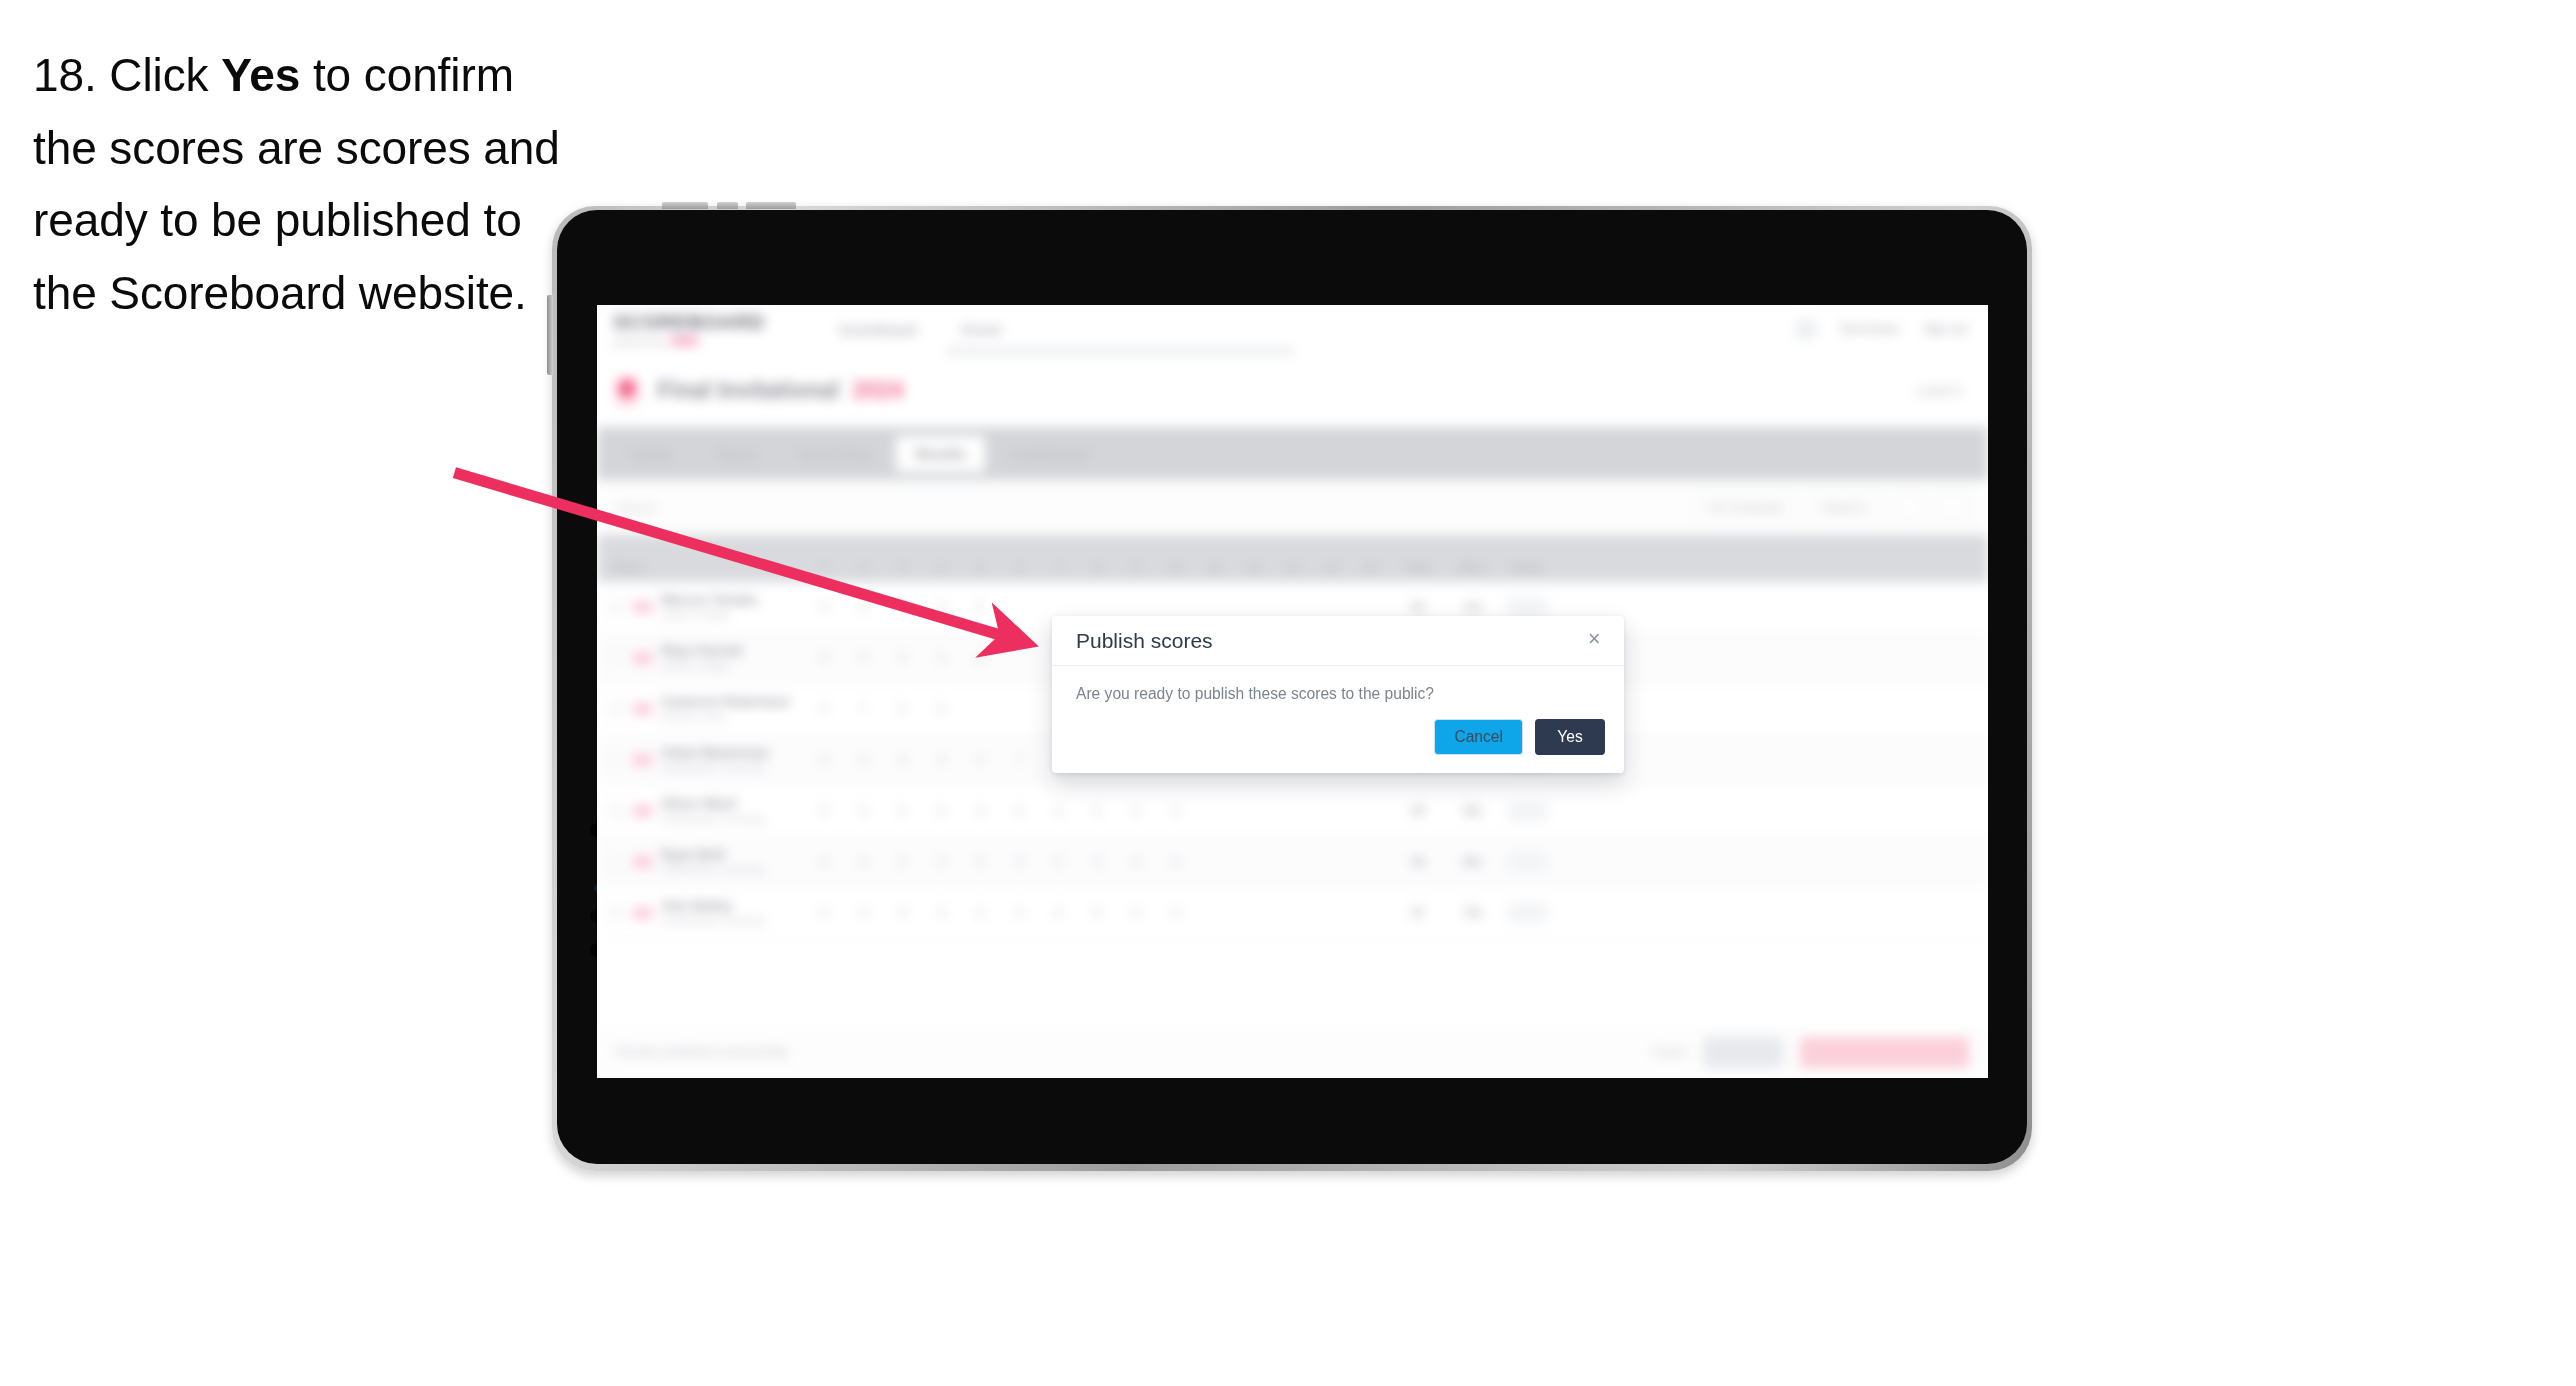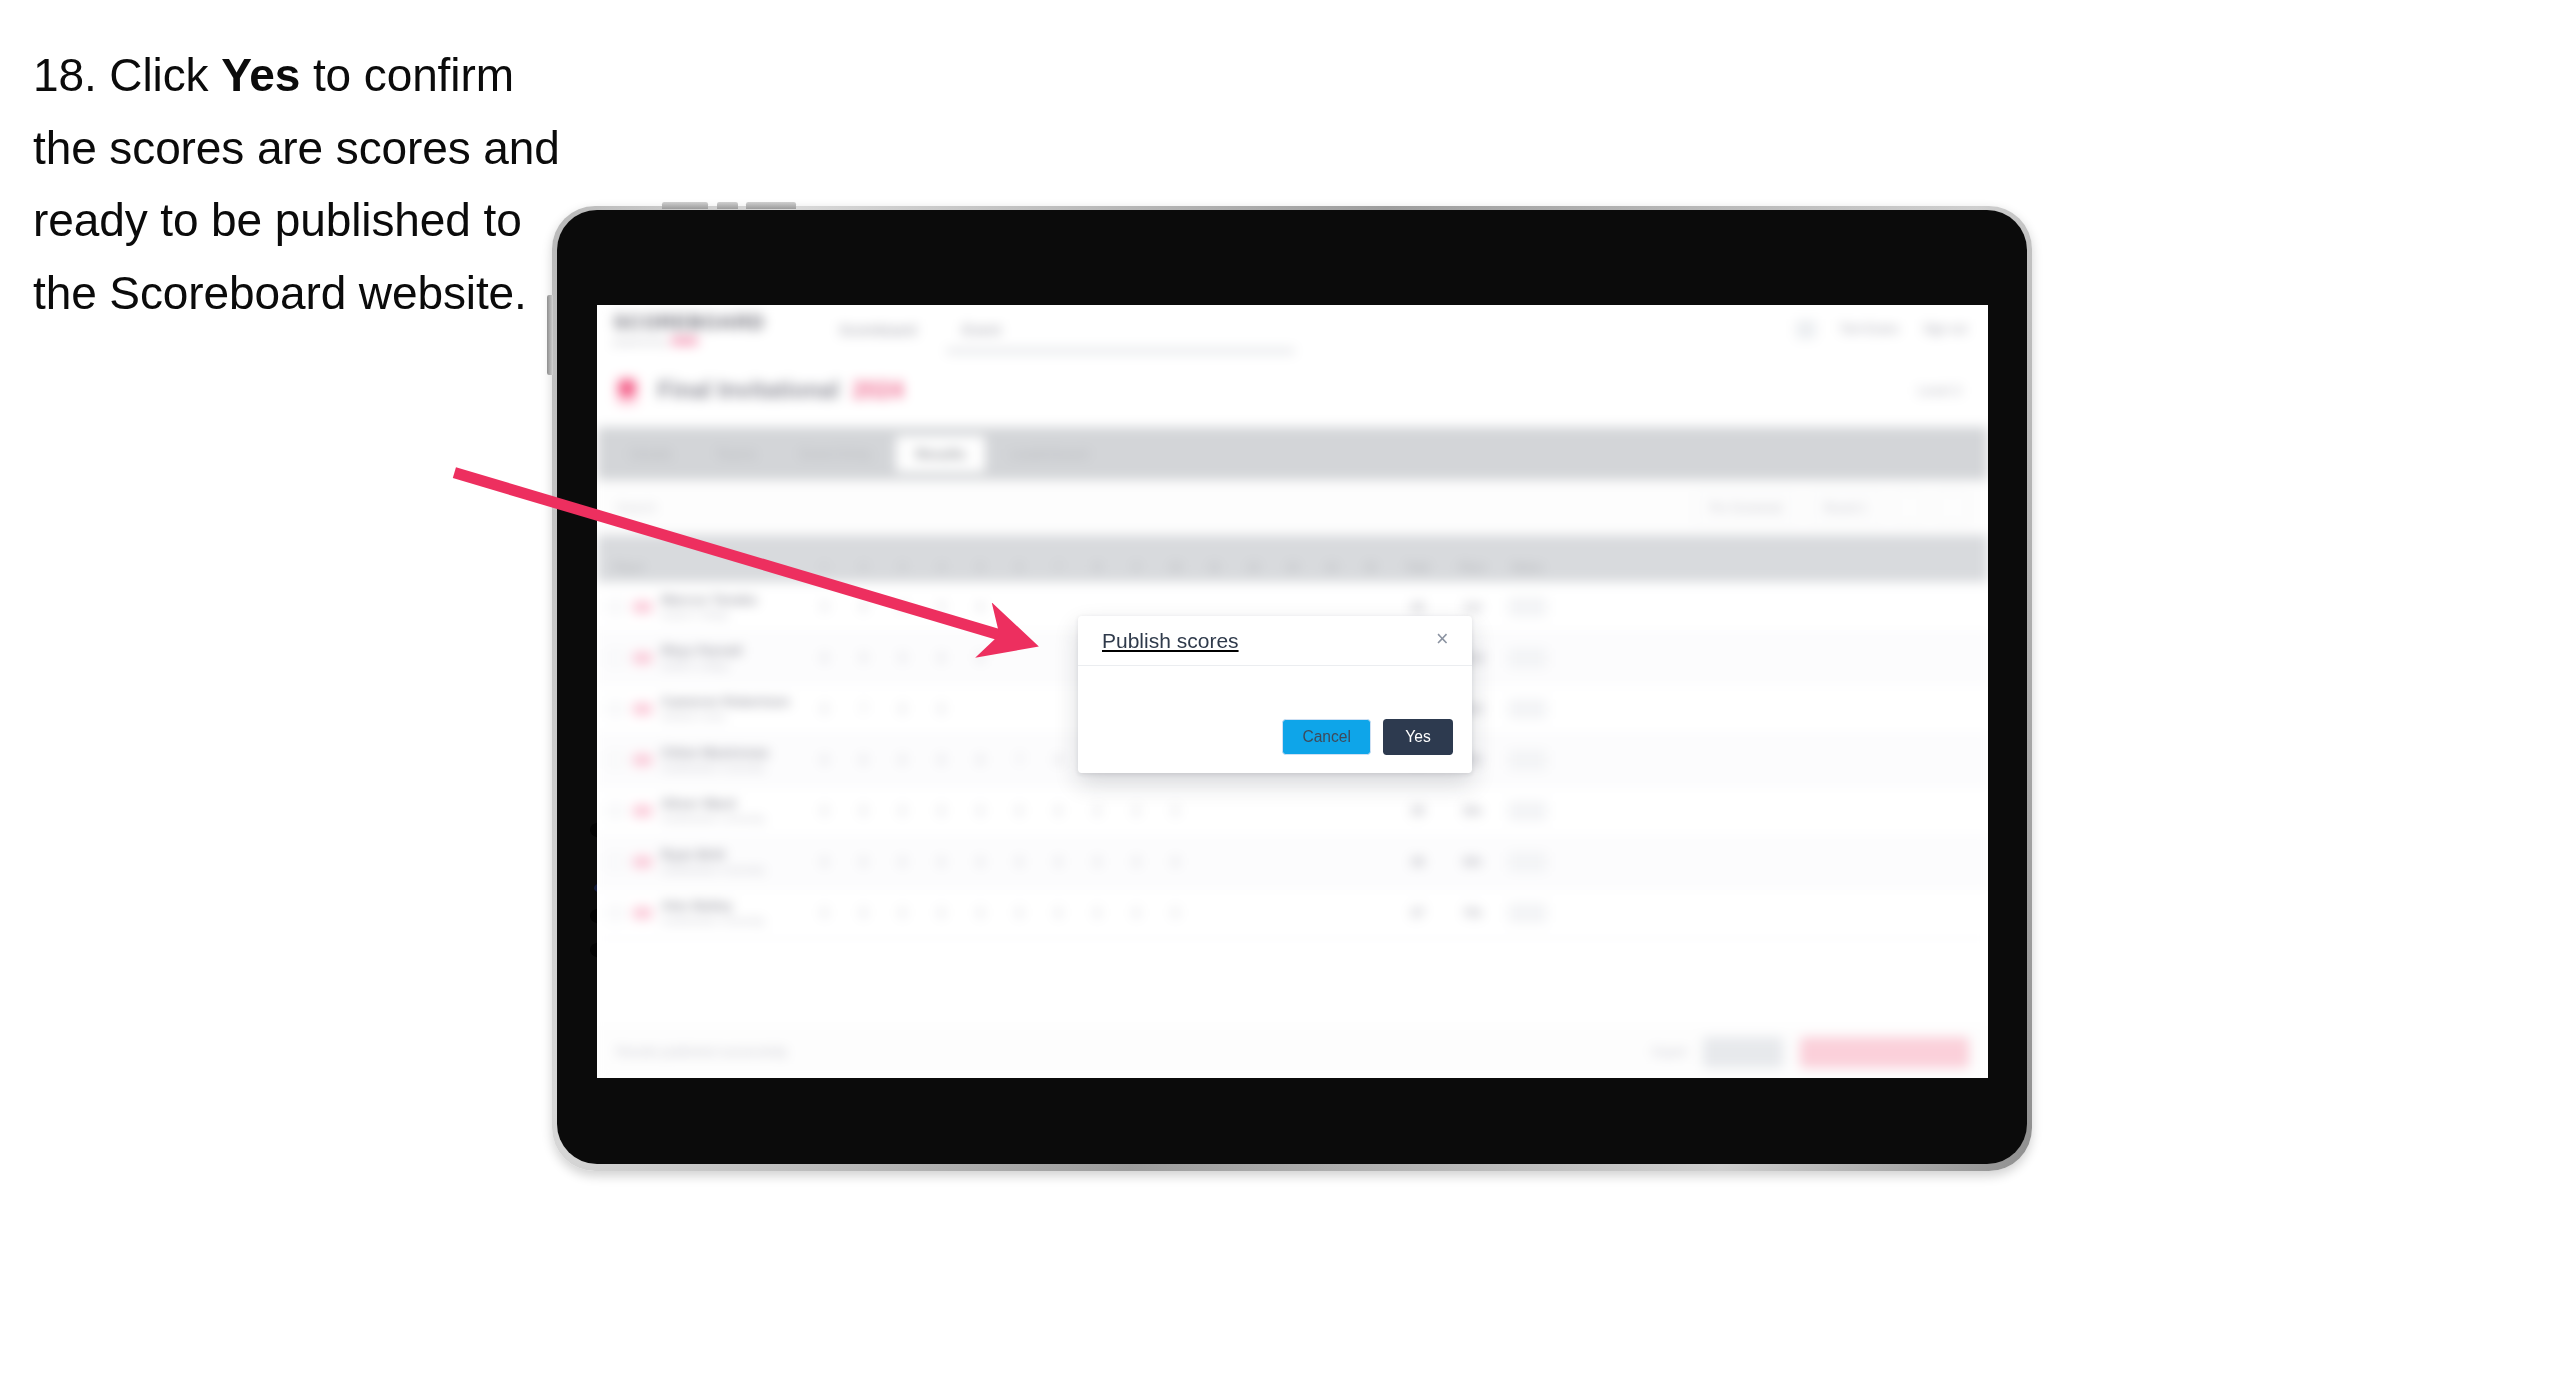--- a/index.html
+++ b/index.html
@@ -186,26 +186,25 @@
   }
   .foot-note { margin-left:19.3px; font-size:12.6px; color:#c6c6ce; }
   .foot-btns { margin-left:auto; margin-right:19.3px; display:flex; gap:16.3px; align-items:center; }
   .fb-link { font-size:12px; color:#c9c9d1; }
   .fb-grey { background:#e7e9ec; border-radius:3.7px; height:31px; width:80px; }
   .fb-pink { background:#fbd0da; border-radius:3.7px; height:31px; width:169px; }
 
   
   #modal {
     position: absolute;
-    left: 1078px; top: 616px;
-    width: 394px; height: 157px;
+    left: 1052px; top: 616px;
+    width: 572px; height: 157px;
     background: #ffffff;
     border-radius: 3.7px;
     box-shadow: 0 10.4px 25px rgba(25,30,45,0.16), 0 1.5px 4.5px rgba(25,30,45,0.10);
-    text-decoration: underline;
   }
   #modal-head {
     position:relative; height: 50px;
     border-bottom: 0.7px solid #ebedf0;
     display:flex; align-items:center;
   }
   #modal-title {
     margin-left: 24px; font-size: 21px; color:#2f3a4b; font-weight: 400;
   }
   #modal-close {
@@ -562,20 +561,23 @@
       </div>
 
     </div>
   </div>
 
   <div id="modal">
     <div id="modal-head">
       <div id="modal-title">Publish scores</div>
       <div id="modal-close">×</div>
     </div>
+    <div id="modal-body">
+      <div id="modal-msg">Are you ready to publish these scores to the public?</div>
+    </div>
     <div id="modal-actions">
       <button id="btn-cancel">Cancel</button>
       <button id="btn-yes">Yes</button>
     </div>
   </div>
 
   <svg id="arrow" viewBox="0 0 3471 1868">
     <defs>
       <marker id="ah" markerWidth="5.2" markerHeight="5.2" refX="1.6" refY="2.6" orient="auto">
         <path d="M0,0 L5.2,2.6 L0,5.2 L1.5,2.6 Z" fill="#ED2F5F"></path>

